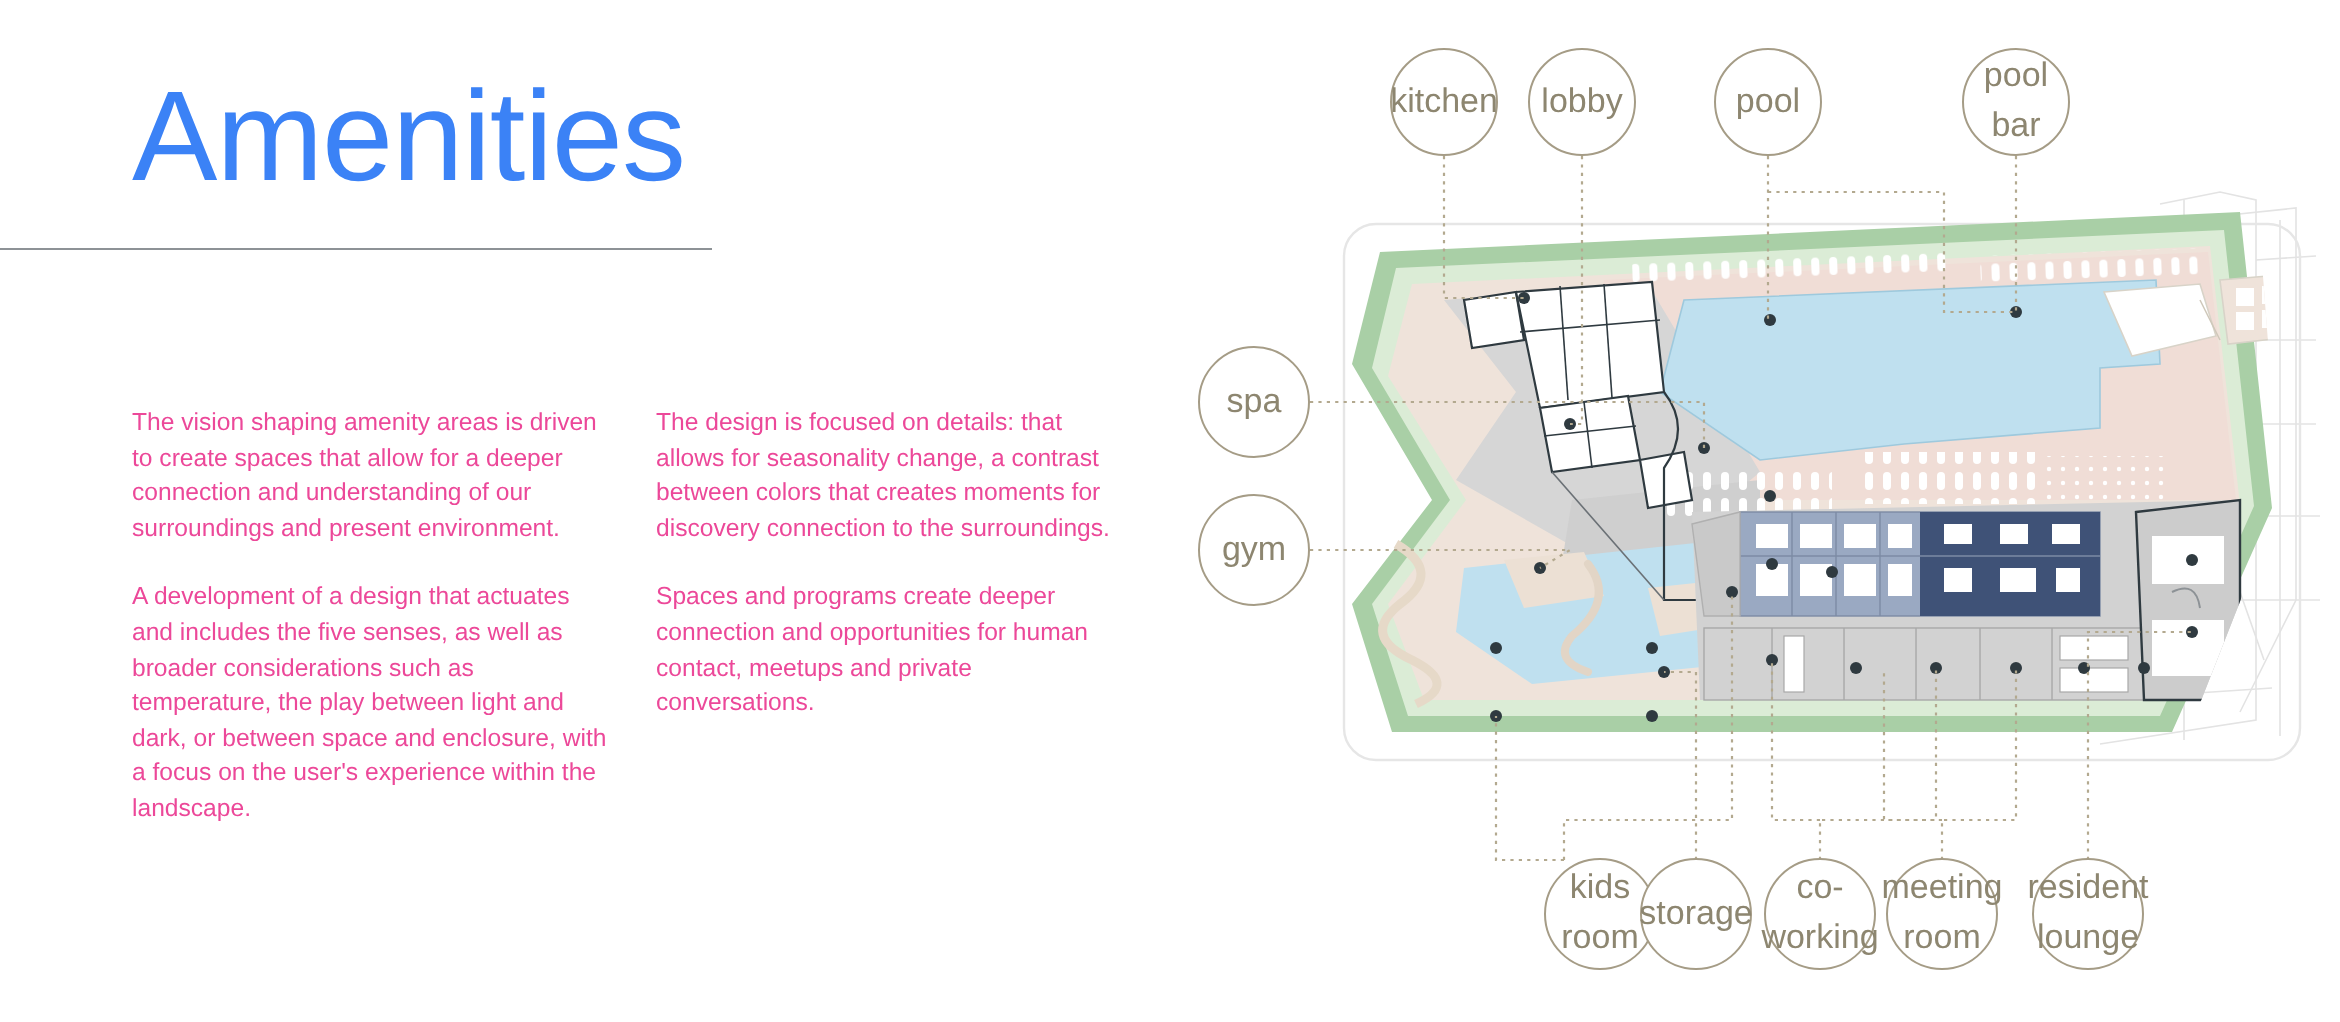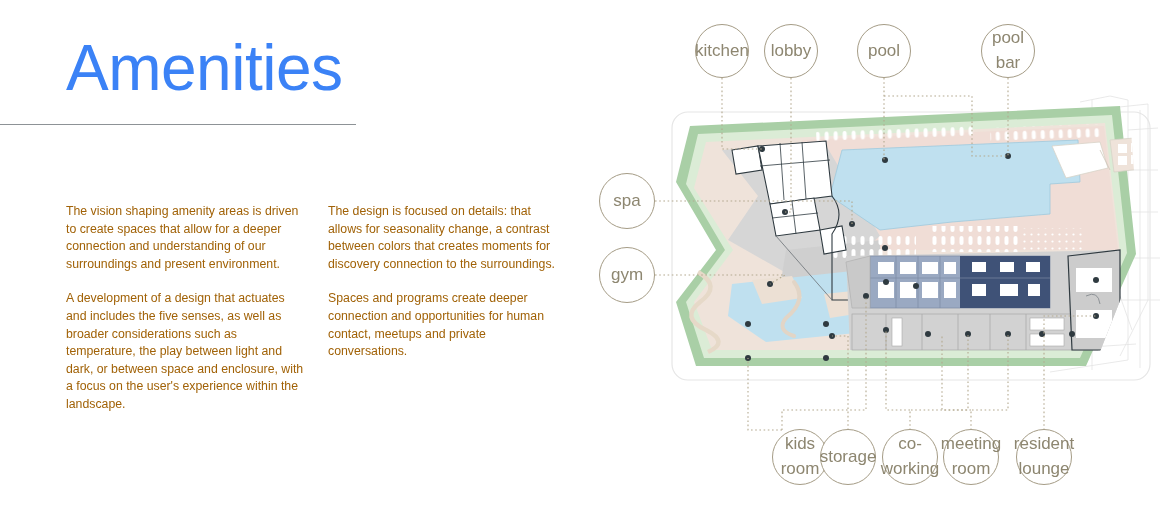--- a/index.html
+++ b/index.html
@@ -16,21 +16,21 @@
     font-size:64px;font-weight:300;letter-spacing:-0.5px;
     color:#3b82f6;line-height:1;white-space:nowrap;
   }
   .title-rule{
     position:absolute;left:0;top:124px;width:356px;height:1px;
     background:#8d9296;
   }
   .cols{position:absolute;left:66px;top:203px;width:510px;}
   .col{
     position:absolute;top:0;width:238px;
-    font-size:12.3px;line-height:17.6px;color:#a16207;font-weight:400;
+    font-size:12.3px;line-height:17.6px;color:#ec4899;font-weight:400;
   }
   .col.c1{left:0;}
   .col.c2{left:262px;}
   .col p{margin:0 0 17px 0;}
   .col p:last-child{margin-bottom:0;}
 
   
   .plan-wrap{position:absolute;left:580px;top:0;width:590px;height:511px;}
   .plan-svg{position:absolute;left:0;top:0;}
 

